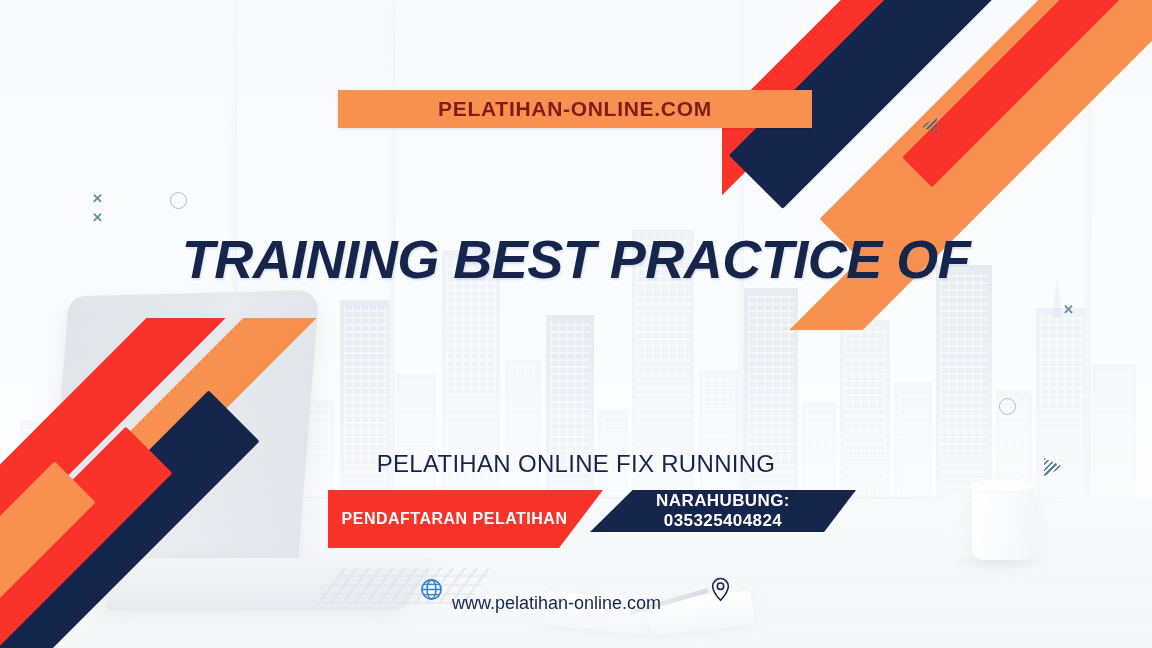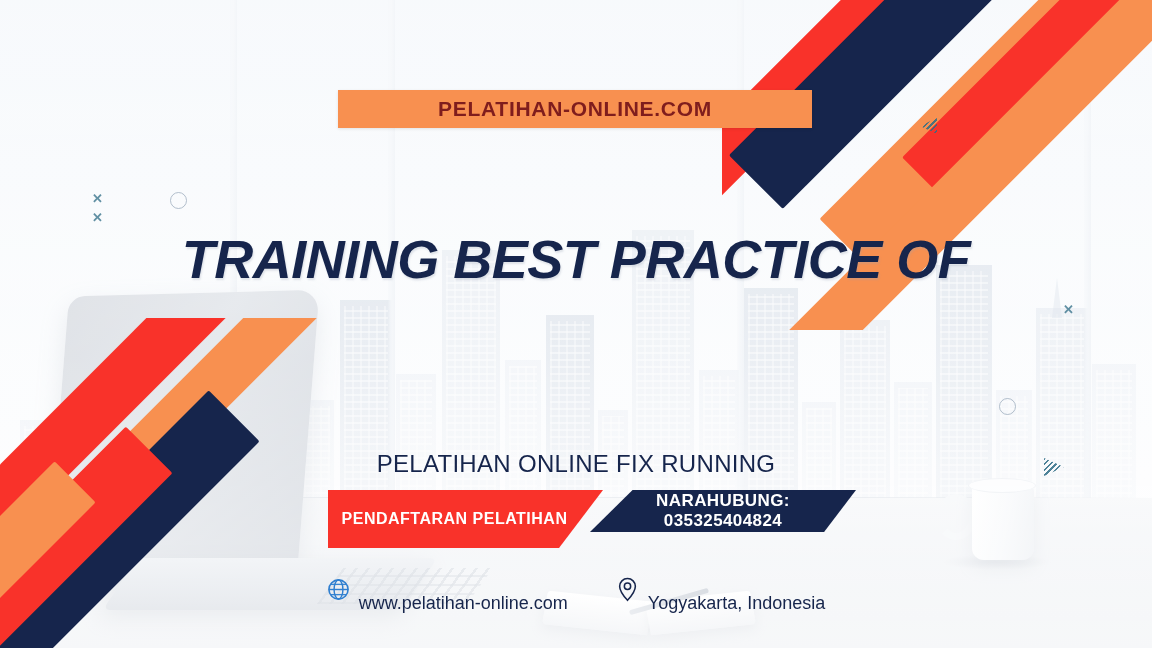--- a/index.html
+++ b/index.html
@@ -388,18 +388,17 @@
           <line x1="3.6" y1="6.6" x2="20.4" y2="6.6" stroke="#2f7fd0" stroke-width="1.3"></line>
           <line x1="3.6" y1="17.4" x2="20.4" y2="17.4" stroke="#2f7fd0" stroke-width="1.3"></line>
         </svg>
         <span class="label">www.pelatihan-online.com</span>
       </div>
       <div class="f-item">
         <svg class="ico" width="23" height="25" viewBox="0 0 24 26">
           <path d="M12 1.6c-4.6 0-8.2 3.6-8.2 8.1 0 5.9 8.2 14.6 8.2 14.6s8.2-8.7 8.2-14.6c0-4.5-3.6-8.1-8.2-8.1z" fill="none" stroke="#16254c" stroke-width="1.6"></path>
           <circle cx="12" cy="9.6" r="3.3" fill="none" stroke="#16254c" stroke-width="1.6"></circle>
         </svg>
-        <span class="label">Yogyakarta, Indonesia</span>
       </div>
     </div>
 
   </div>
 </div>
 
 </body></html>

